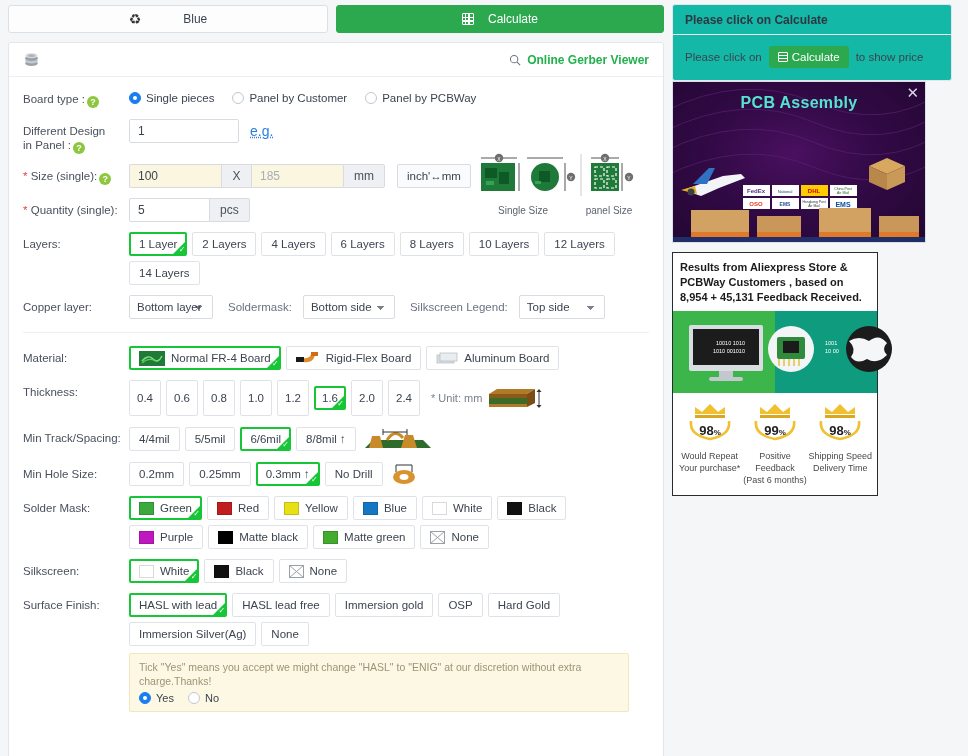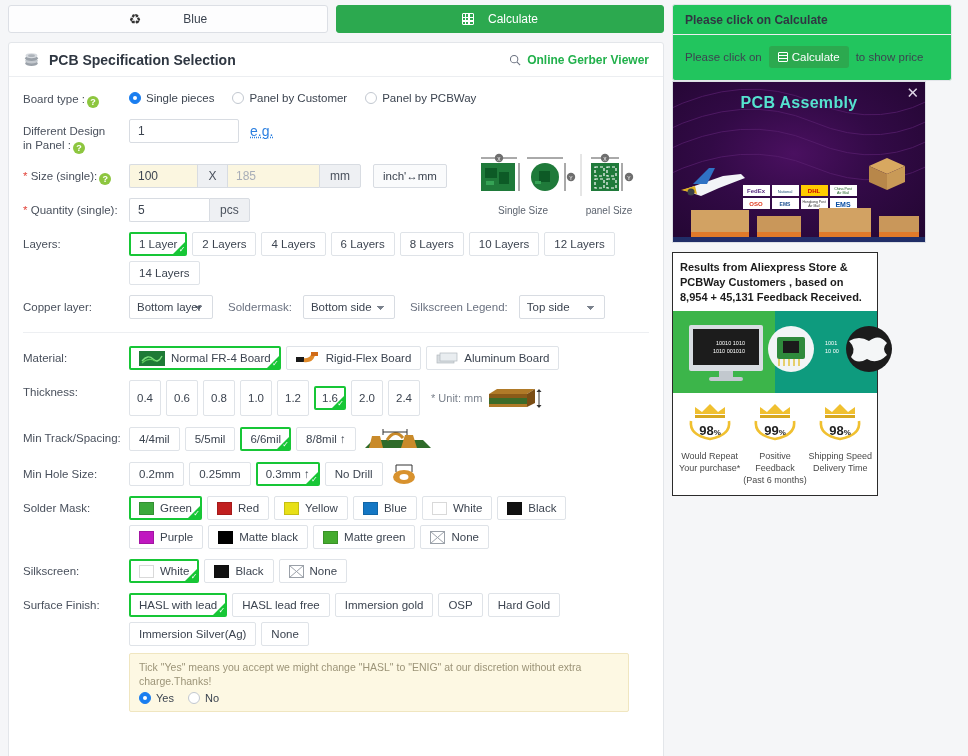--- a/index.html
+++ b/index.html
@@ -146,21 +146,21 @@
   .note-text { font-size: 10.5px; color: #9c9478; line-height: 14px; margin-bottom: 4px; }
   .note-radios { display: flex; gap: 14px; }
   .note-radios .radio-item { font-size: 11px; }
 
   
   .sizefig { position: absolute; right: 6px; top: -14px; width: 172px; }
   .figlabels { display: flex; font-size: 10px; color: #5d646f; }
 
   
   .right-col { width: 288px; height: 756px; padding: 4px 8px 0 0; }
-  .price-card { background: #22c55e; border: 1px solid #e3e6ea; border-radius: 3px; }
+  .price-card { background: #14b8a6; border: 1px solid #e3e6ea; border-radius: 3px; }
   .price-head {
     height: 30px; border-bottom: 1px solid #eceef1; display: flex; align-items: center;
     padding: 0 12px; font-size: 12px; font-weight: bold; color: #2f3742;
   }
   .price-body { padding: 11px 12px 12px 12px; display: flex; align-items: center; gap: 7px; font-size: 11.5px; color: #3c4450; }
   .mini-calc {
     background: #2ca94f; color: #fff; border-radius: 3px; height: 22px;
     display: inline-flex; align-items: center; gap: 4px; padding: 0 9px; font-size: 11.5px; cursor: pointer;
   }
   .mini-calc-ico { width:10px; height:10px; border:1.2px solid #fff; border-radius:1px; position:relative; display:inline-block; }
@@ -206,21 +206,20 @@
     <div class="card">
       <div class="card-head">
         <div class="card-head-left">
           <svg class="stack-ico" viewBox="0 0 20 20">
             <ellipse cx="10" cy="14.5" rx="7.5" ry="3.2" fill="#9aa1a9"></ellipse>
             <ellipse cx="10" cy="11.5" rx="7.5" ry="3.2" fill="#c3c8ce"></ellipse>
             <ellipse cx="10" cy="8.5" rx="7.5" ry="3.2" fill="#9aa1a9"></ellipse>
             <ellipse cx="10" cy="5.5" rx="7" ry="3" fill="#d5d9de"></ellipse>
             <ellipse cx="10" cy="5.5" rx="4" ry="1.7" fill="#aeb4bb"></ellipse>
           </svg>
-          <span class="card-title">PCB Specification Selection</span>
         </div>
         <div class="gerber-link">
           <svg class="search-ico" viewBox="0 0 14 14">
             <circle cx="6" cy="6" r="4.3" fill="none" stroke="#6b7280" stroke-width="1.2"></circle>
             <line x1="9.2" y1="9.2" x2="13" y2="13" stroke="#6b7280" stroke-width="1.3"></line>
           </svg>
           <span>Online Gerber Viewer</span>
         </div>
       </div>
 
@@ -259,21 +258,21 @@
           </div>
         </div>
 
         <div class="row">
           <div class="row-label">
             <span class="req">*</span>
             <span>Size (single):</span><span class="help-ico">?</span>
           </div>
           <div class="row-body">
             <div class="joined">
-              <input class="txt cream" style="width: 68px;" value="100">
+              <input class="txt cream" style="width: 92px;" value="100">
               <div class="addon">X</div>
               <input class="txt cream" style="width: 92px;" placeholder="185">
               <div class="addon last">mm</div>
             </div>
             <div class="conv-btn">inch'↔mm</div>
 
             <div class="sizefig">
               <svg viewBox="0 0 172 52" width="172" height="52">
 
                 <line x1="10" y1="8" x2="46" y2="8" stroke="#555" stroke-width="1"></line>

